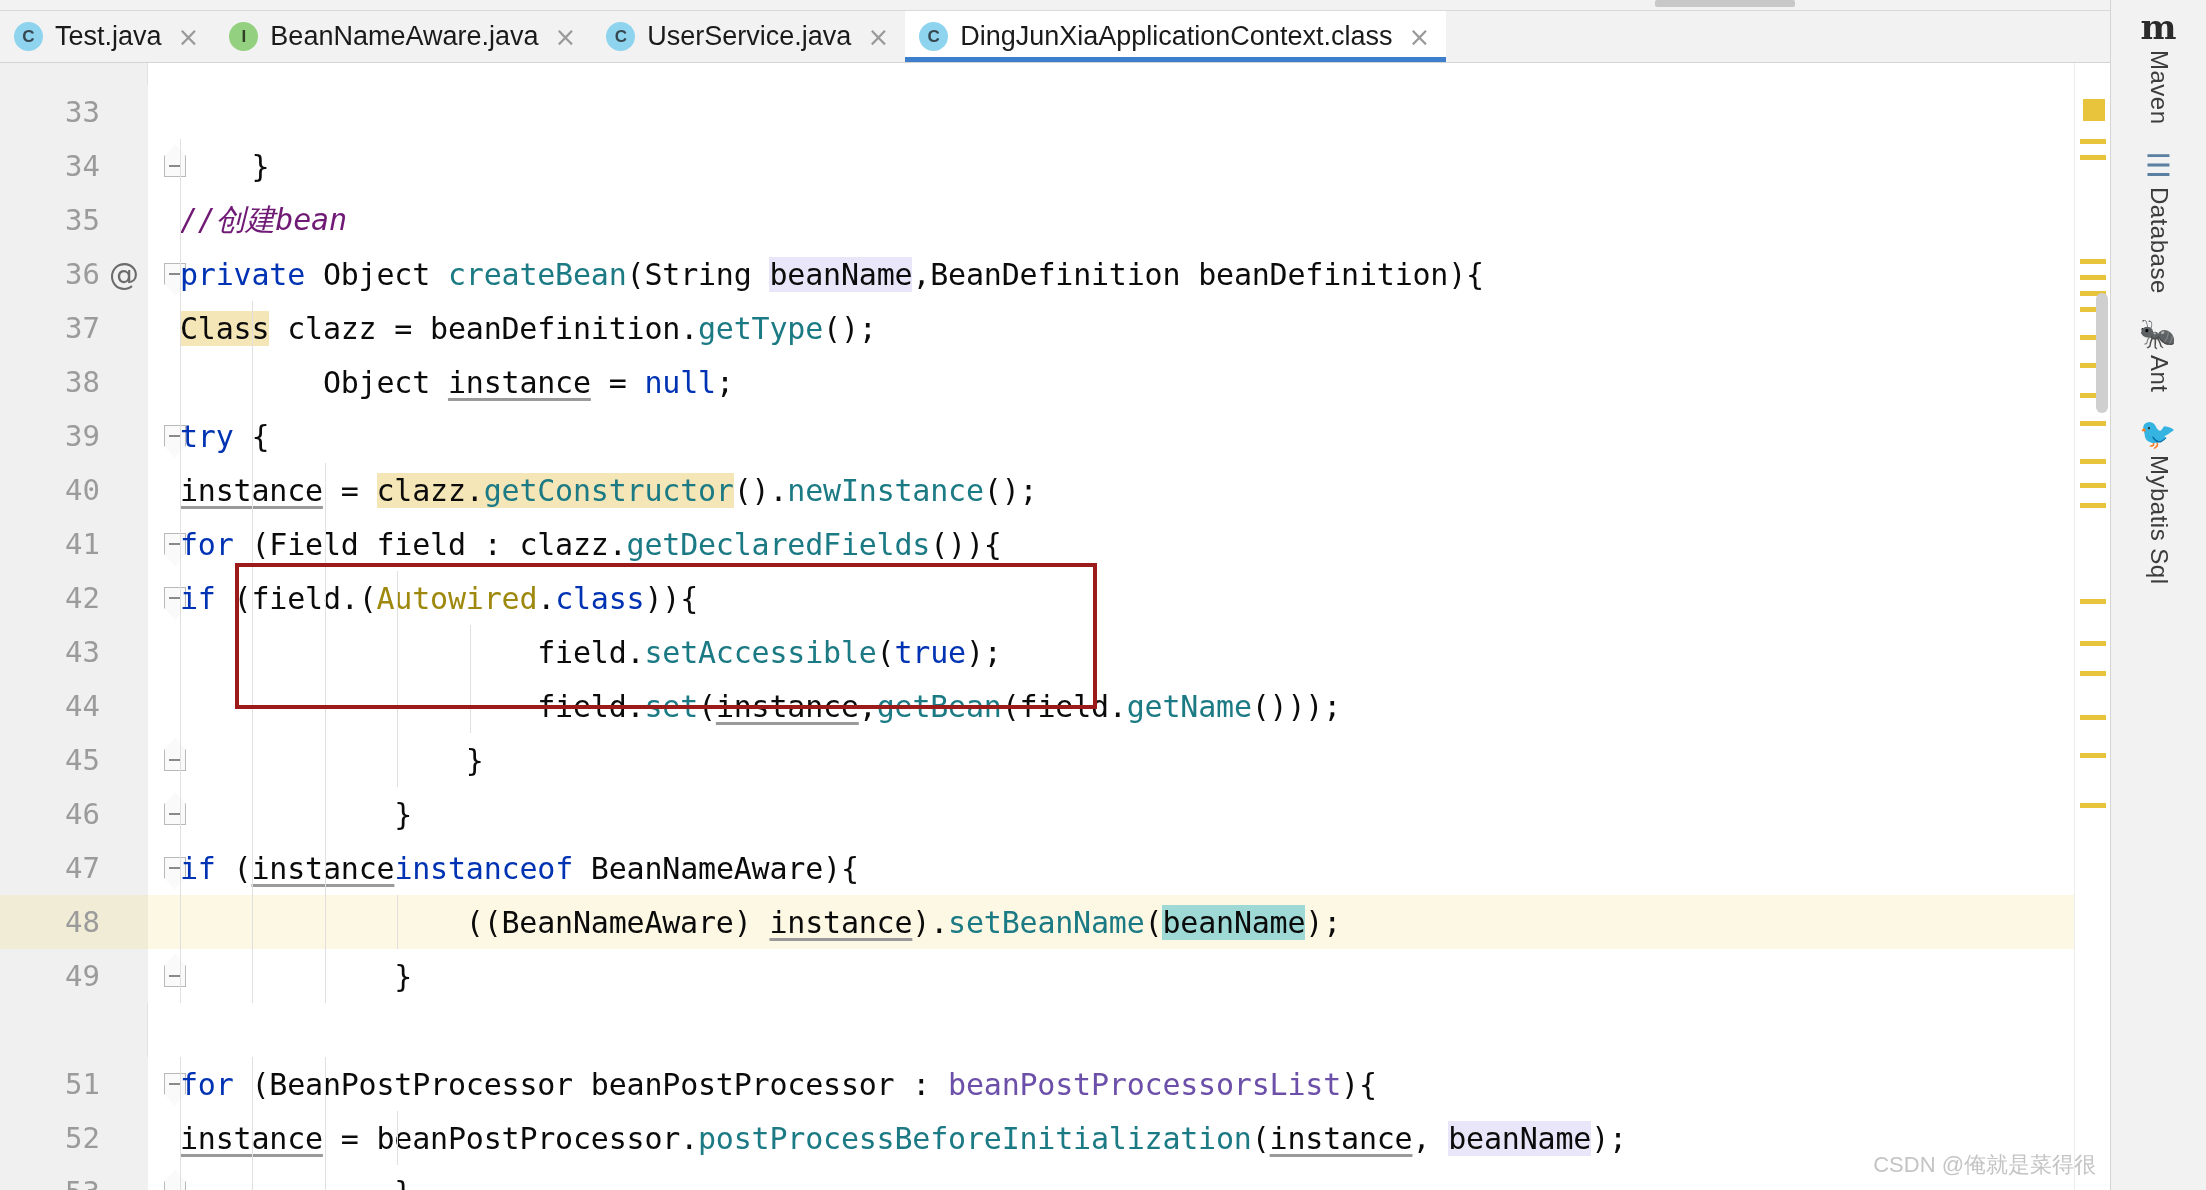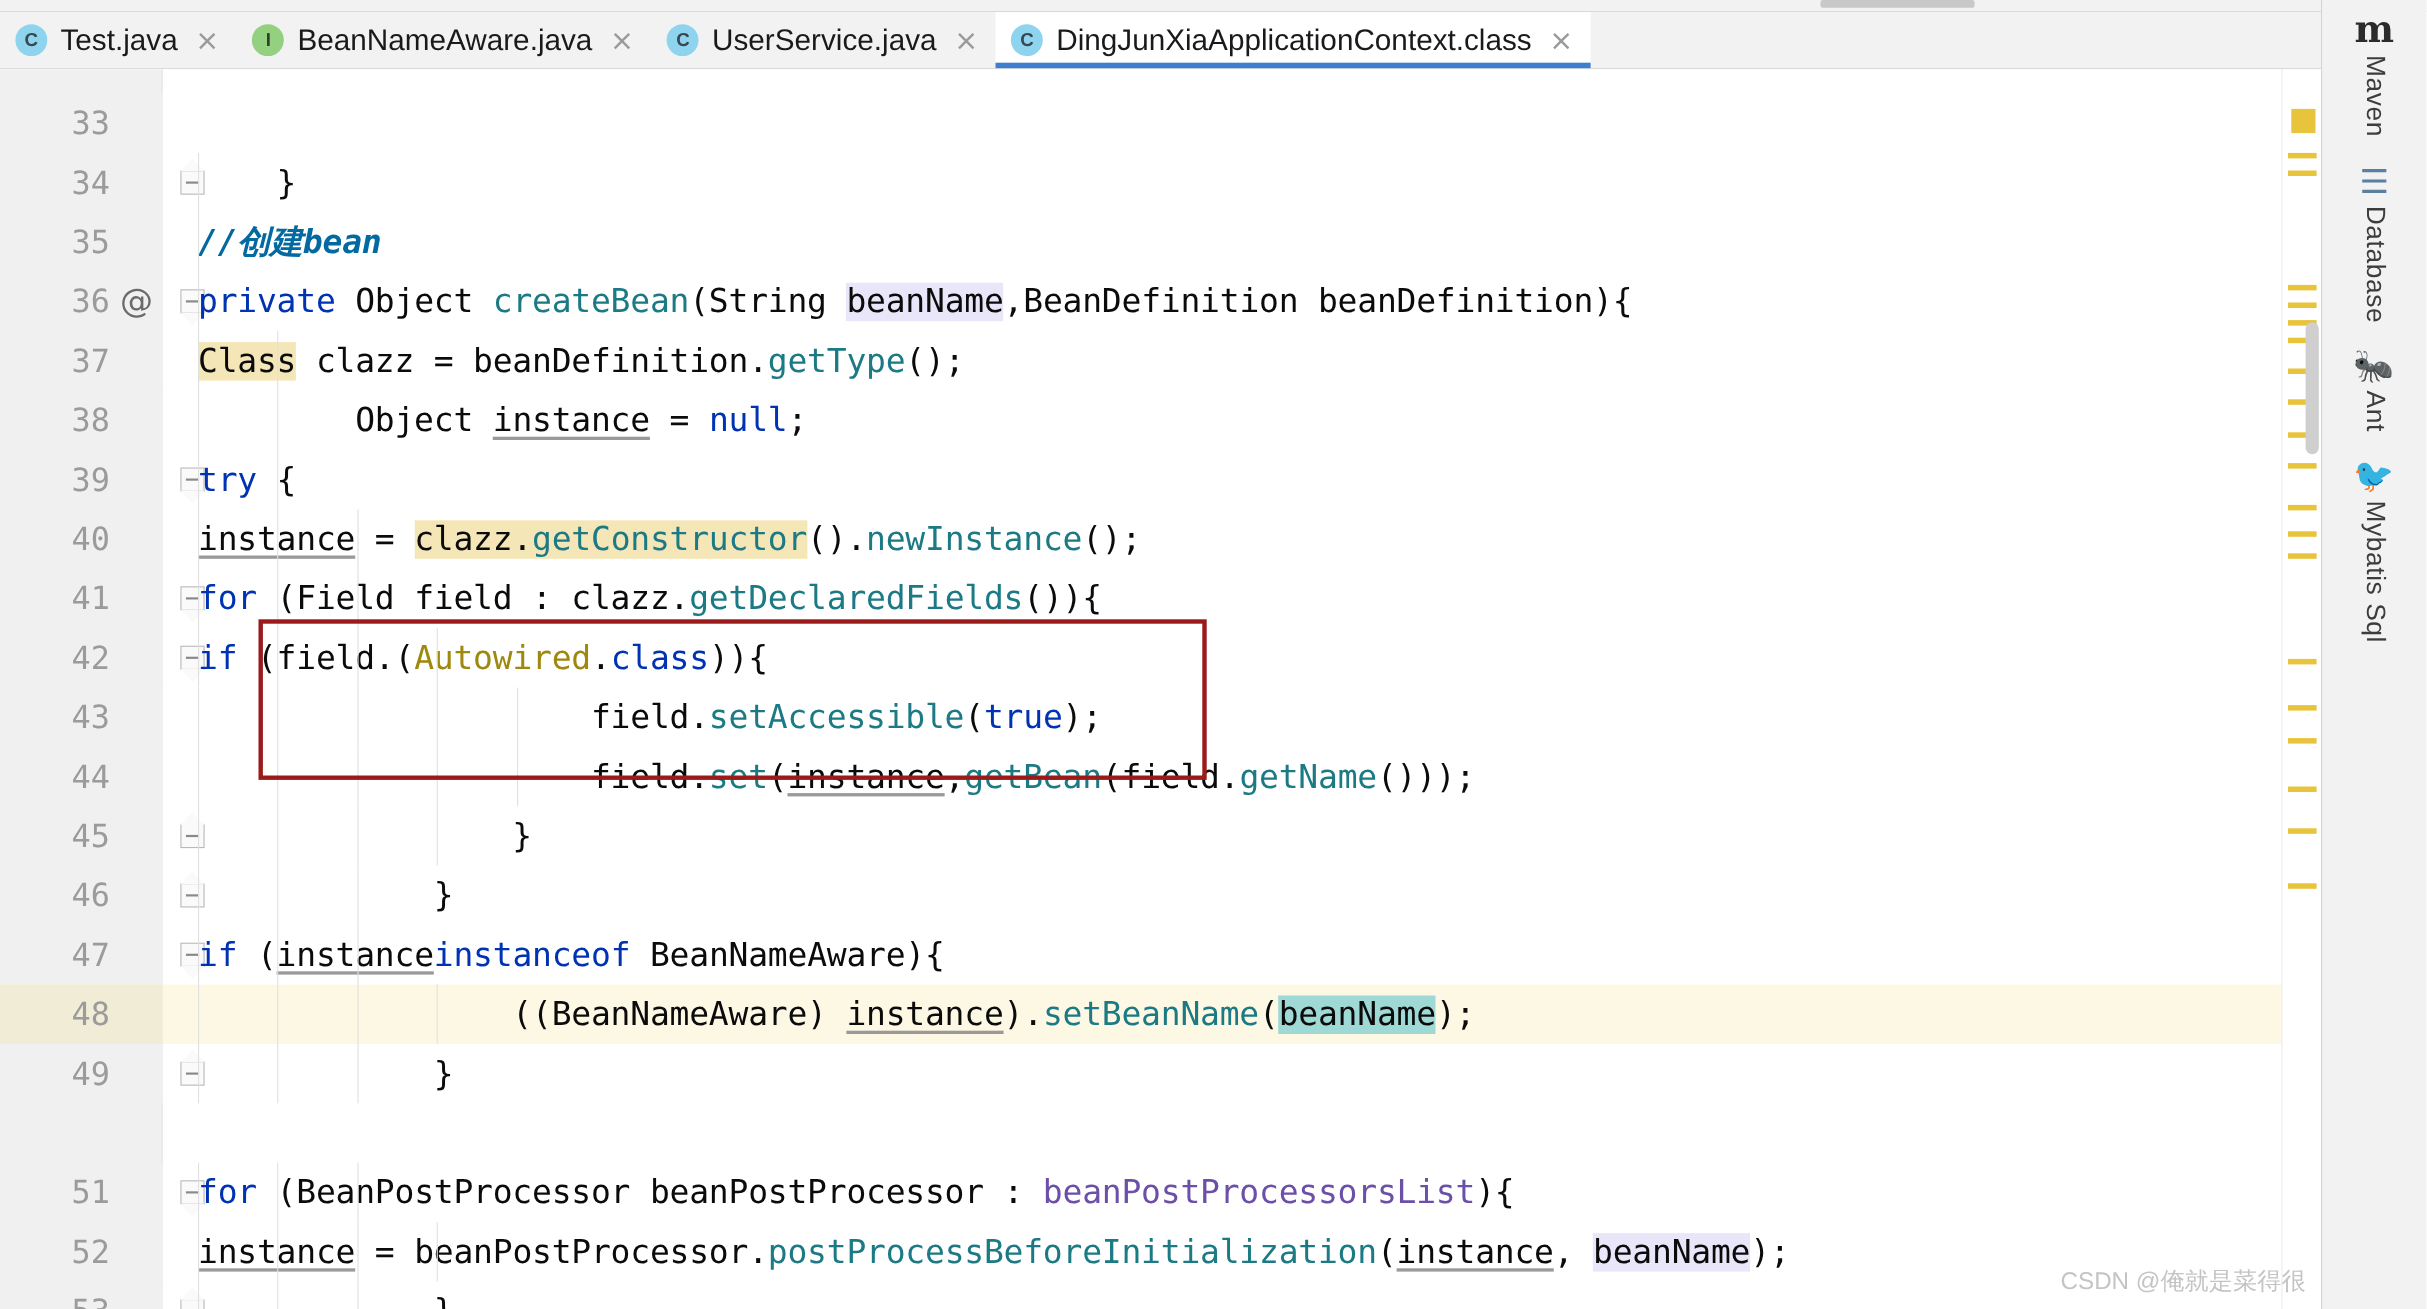--- a/index.html
+++ b/index.html
@@ -147,21 +147,21 @@
     font-family:"DejaVu Sans Mono", monospace;
     font-size:30px;
     color:#0b0b0b;
     white-space:pre;
     letter-spacing:-0.2px;
   }
 
   
   .kw{ color:#0033b3; }
   .mth{ color:#1b7a84; }
-  .cmt{ color:#0369a1; font-style:italic;font-weight:bold; }
+  .cmt{ color:#701a75; font-style:italic; }
   .ann{ color:#9e880d; }
   .fld{ color:#6b4fa8; }
   .ul{ text-decoration:underline; text-decoration-color:#9a9a9a;
        text-underline-offset:5px; }
   .hl-cream{ background:#f5e6b8; }
   .hl-lav{ background:#e9e6f9; }
   .hl-teal{ background:#9ed9d5; }
 
   
   .iguide{

